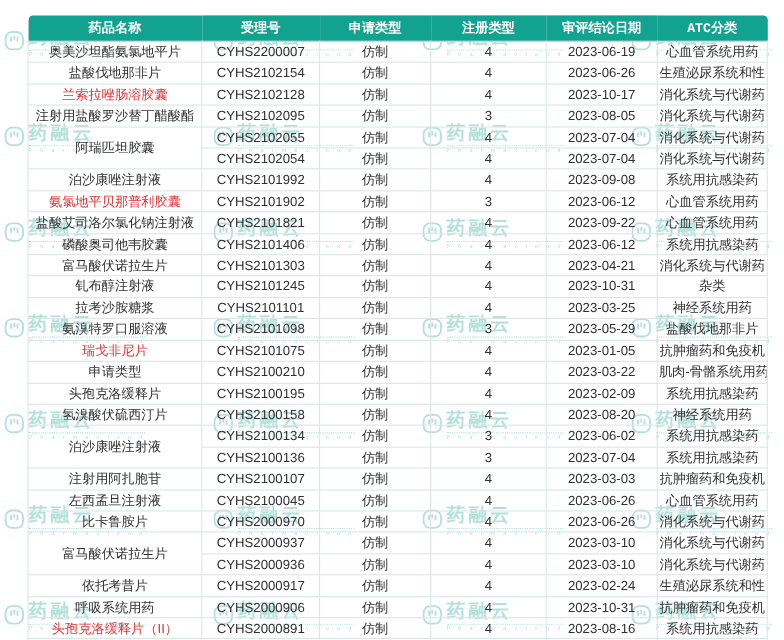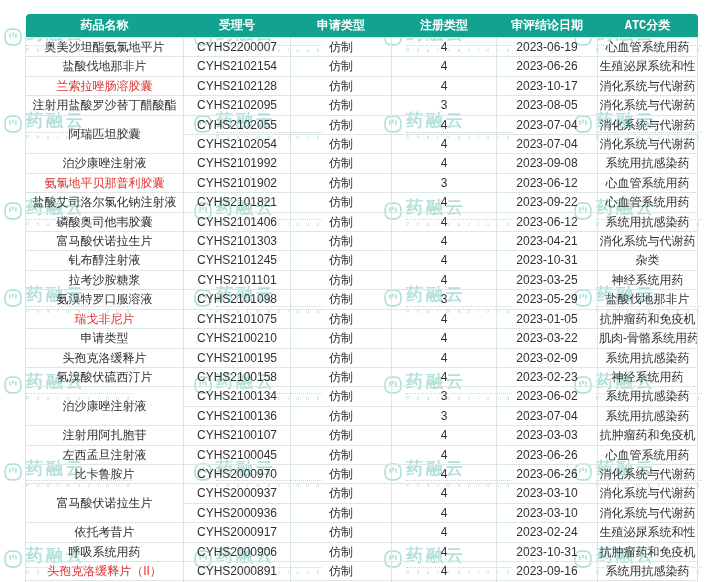--- a/index.html
+++ b/index.html
@@ -526,21 +526,21 @@
           <td>仿制</td>
           <td>4</td>
           <td>2023-02-09</td>
           <td>系统用抗感染药</td>
         </tr>
         <tr>
           <td>氢溴酸伏硫西汀片</td>
           <td>CYHS2100158</td>
           <td>仿制</td>
           <td>4</td>
-          <td>2023-02-23</td>
+          <td>2023-08-20</td>
           <td>神经系统用药</td>
         </tr>
         <tr>
           <td rowspan="2">泊沙康唑注射液</td>
           <td>CYHS2100134</td>
           <td>仿制</td>
           <td>3</td>
           <td>2023-06-02</td>
           <td>系统用抗感染药</td>
         </tr>
@@ -604,21 +604,21 @@
           <td>仿制</td>
           <td>4</td>
           <td>2023-10-31</td>
           <td>抗肿瘤药和免疫机</td>
         </tr>
         <tr>
           <td class="red">头孢克洛缓释片（II）</td>
           <td>CYHS2000891</td>
           <td>仿制</td>
           <td>4</td>
-          <td>2023-09-16</td>
+          <td>2023-08-16</td>
           <td>系统用抗感染药</td>
         </tr>
         <tr>
           <td class="red">盐酸奈康唑乳膏</td>
           <td>CYHS1900598</td>
           <td>仿制</td>
           <td>3</td>
           <td>2023-01-29</td>
           <td>皮肤病用药</td>
         </tr>

